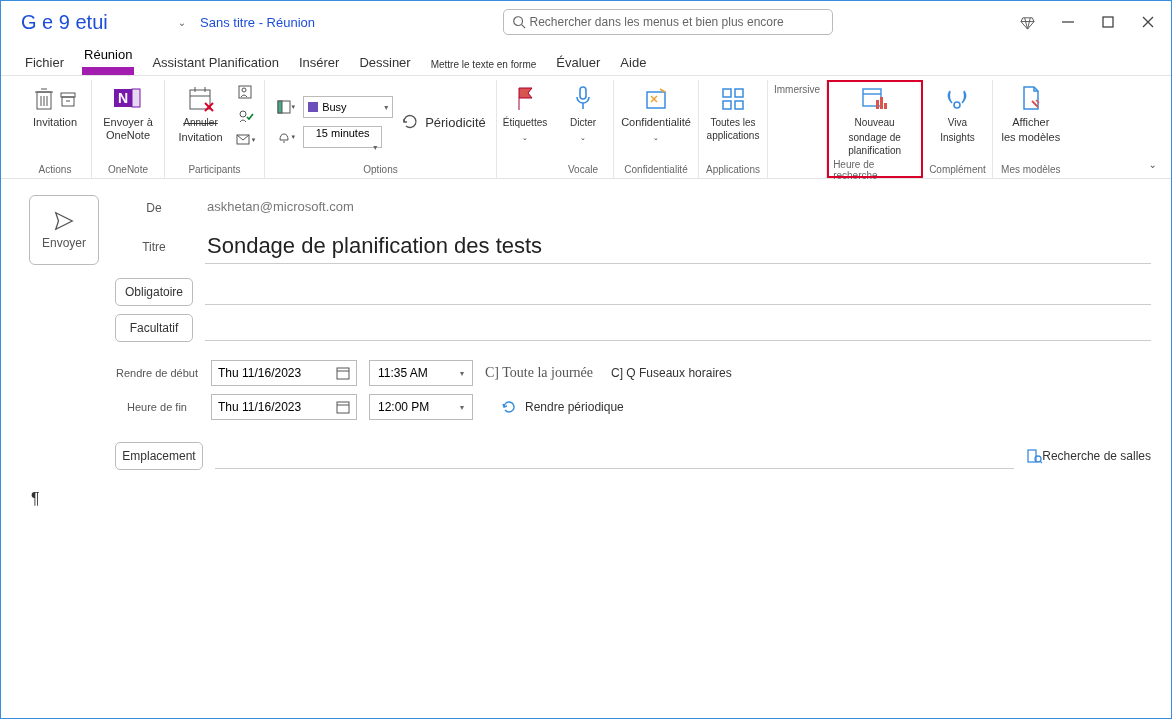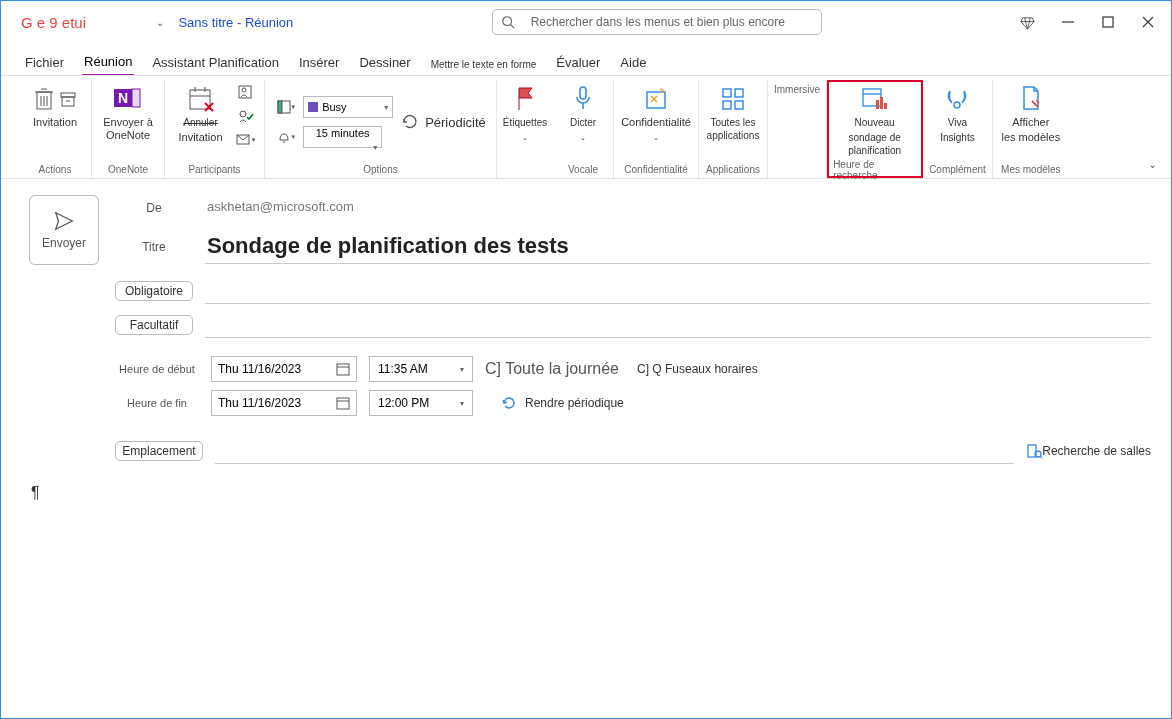--- a/index.html
+++ b/index.html
@@ -1,35 +1,35 @@
 <!DOCTYPE html>
 <html><head>
 <meta charset="utf-8">
 <style>
   * { box-sizing: border-box; margin: 0; padding: 0; font-family: "Segoe UI", Arial, sans-serif; }
   body { background: #fff; width: 1172px; height: 719px; border: 1px solid #3a8dde; overflow: hidden; }
 
   
   .titlebar { display: flex; align-items: center; height: 42px; padding: 0 6px 0 20px; }
   .qat { display: flex; align-items: center; gap: 10px; }
-  .qat .qat-label { font-size: 15px; font-weight: 400; color: #ef4444; }
+  .qat .qat-label { font-size: 20px; font-weight: 400; color: #1d4ed8; }
   .qat .qat-drop { font-size: 10px; color: #666; margin-left: 60px; }
   .doc-title { font-size: 13px; color: #1d4ed8; margin-left: 14px; }
   .search-wrap { flex: 1; display: flex; justify-content: center; }
-  .search-box { width: 330px; height: 26px; border: 1px solid #bbb; border-radius: 5px; display: flex; align-items: center; padding: 0 8px; gap: 16px; }
+  .search-box { width: 330px; height: 26px; border: 1px solid #bbb; border-radius: 5px; display: flex; align-items: center; padding: 0 8px; gap: 4px; }
   .search-box svg { width: 14px; height: 14px; stroke: #666; fill: none; }
   .search-box span { font-size: 12px; color: #666; }
   .winbtns { display: flex; align-items: center; gap: 26px; margin-right: 10px; }
   .winbtns svg { width: 14px; height: 14px; stroke: #444; fill: none; }
   .winbtns .diamond { width: 15px; height: 15px; }
 
   
   .tabs { display: flex; align-items: flex-end; gap: 16px; padding: 0 22px; height: 32px; font-size: 13px; color: #333; }
   .tabs .tab { padding: 5px 2px; cursor: default; text-align: right; }
-  .tabs .tab.active { border-bottom: 1px solid #a21caf; color: #000; }
+  .tabs .tab.active { border-bottom: 8px solid #a21caf; color: #000; }
   .tabs .tab.small { font-size: 10px; }
 
   
   .ribbon { display: flex; align-items: stretch; height: 104px; border-top: 1px solid #e3e3e3; border-bottom: 1px solid #e3e3e3; padding: 4px 10px 0 18px; position: relative; }
   .group { display: flex; flex-direction: column; align-items: center; padding: 2px 6px 0 6px; border-right: 1px solid #e6e6e6; }
   .group:last-of-type { border-right: none; }
   .group-row { display: flex; align-items: flex-start; gap: 6px; flex: 1; }
   .group-label { font-size: 10px; color: #666; padding: 2px 0 3px 0; }
   .bigbtn { display: flex; flex-direction: column; align-items: center; justify-content: flex-start; width: 60px; padding-top: 2px; text-align: center; font-size: 11px; line-height: 13px; color: #333; gap: 2px; }
   .bigbtn .ico { height: 30px; display:flex; align-items:center; justify-content:center; }
@@ -43,28 +43,28 @@
   .ribbon-chev { position:absolute; right:14px; bottom:8px; font-size:10px; color:#555; }
   .highlight { outline: 2px solid #d9002a; outline-offset: -2px; }
 
   
   .form-area { padding: 16px 20px 0 28px; display:flex; gap:16px; align-items:flex-start; }
   .sendbox { width:70px; height:70px; border:1px solid #bbb; border-radius:6px; display:flex; flex-direction:column; align-items:center; justify-content:center; gap:4px; font-size:12px; color:#555; }
   .sendbox svg { width:22px; height:22px; stroke:#555; fill:none; }
   .fields { flex:1; display:flex; flex-direction:column; gap:8px; }
   .frow { display:flex; align-items:center; gap:12px; }
   .flabel { width:78px; font-size:12px; color:#555; text-align:center; }
-  .fbtn { width:78px; height:20px; border:1px solid #bbb; border-radius:5px; font-size:12px; color:#333; display:flex; align-items:center; justify-content:center; }
+  .fbtn { width:78px; height:28px; border:1px solid #bbb; border-radius:5px; font-size:12px; color:#333; display:flex; align-items:center; justify-content:center; }
   .fval { flex:1; border-bottom:1px solid #ccc; padding:4px 2px; font-size:13px; color:#666; min-height:26px; }
-  .fval.title-field { font-size:22px; color:#222; font-weight:700; }
+  .fval.title-field { font-size:22px; color:#222; font-weight:400; }
   .dt { width:146px; height:26px; border:1px solid #bbb; display:flex; align-items:center; padding:0 6px; font-size:12px; gap:6px; }
   .dt .cal { margin-left:auto; }
   .tm { width:104px; height:26px; border:1px solid #bbb; display:flex; align-items:center; padding:0 8px; font-size:12px; }
   .tm .arrow { margin-left:auto; font-size:8px; color:#666; }
-  .extra { font-size:16px; color:#555; }
+  .extra { font-size:14px; color:#555;font-family:Liberation Serif, serif; }
   .extra2 { font-size:12px; color:#333; }
   .recur { display:flex; align-items:center; gap:8px; font-size:12px; color:#333; }
   .loc-row { display:flex; align-items:center; gap:12px; }
   .roomfind { display:flex; align-items:center; font-size:12px; color:#333; }
   .body-area { padding: 20px 30px; font-size:16px; color:#333; }
 
   svg { overflow: visible; }
 </style>
 </head>
 <body>
@@ -389,21 +389,21 @@
     <div class="frow" style="margin-top:6px;">
       <div class="fbtn">Obligatoire</div>
       <div class="fval"></div>
     </div>
     <div class="frow">
       <div class="fbtn">Facultatif</div>
       <div class="fval"></div>
     </div>
 
     <div class="frow" style="margin-top:10px;">
-      <div class="flabel" style="width:84px; font-size:11px;">Heure de début</div>
+      <div class="flabel" style="width:84px; font-size:11px;">Rendre de début</div>
       <div class="dt">
         <span>Thu 11/16/2023</span>
         <svg class="cal" width="14" height="14" viewBox="0 0 14 14" fill="none" stroke="#555">
             <rect x="1" y="2" width="12" height="11"></rect>
             <line x1="1" y1="5" x2="13" y2="5"></line>
           </svg>
       </div>
       <div class="tm">
         <span>11:35 AM</span>
         <span class="arrow">▾</span>

